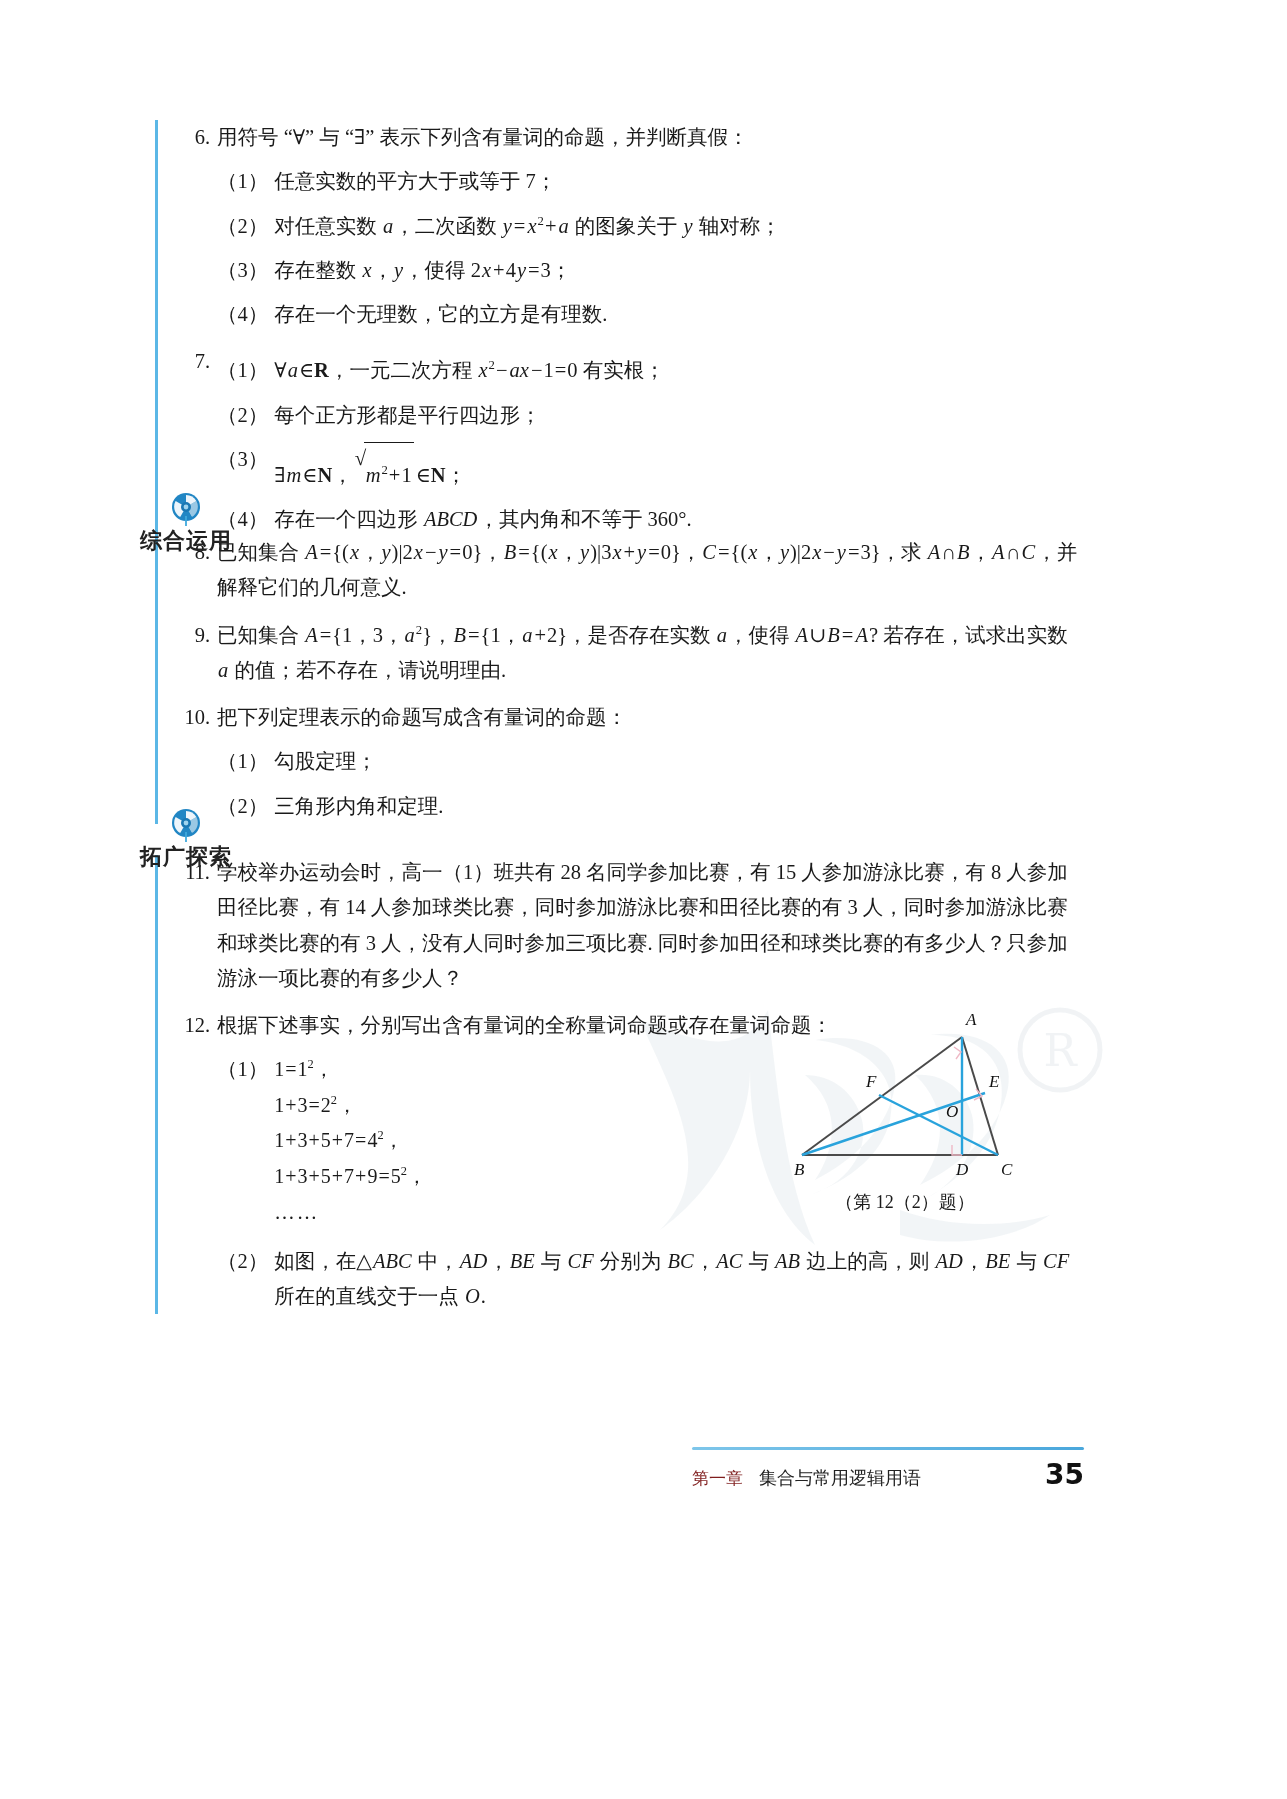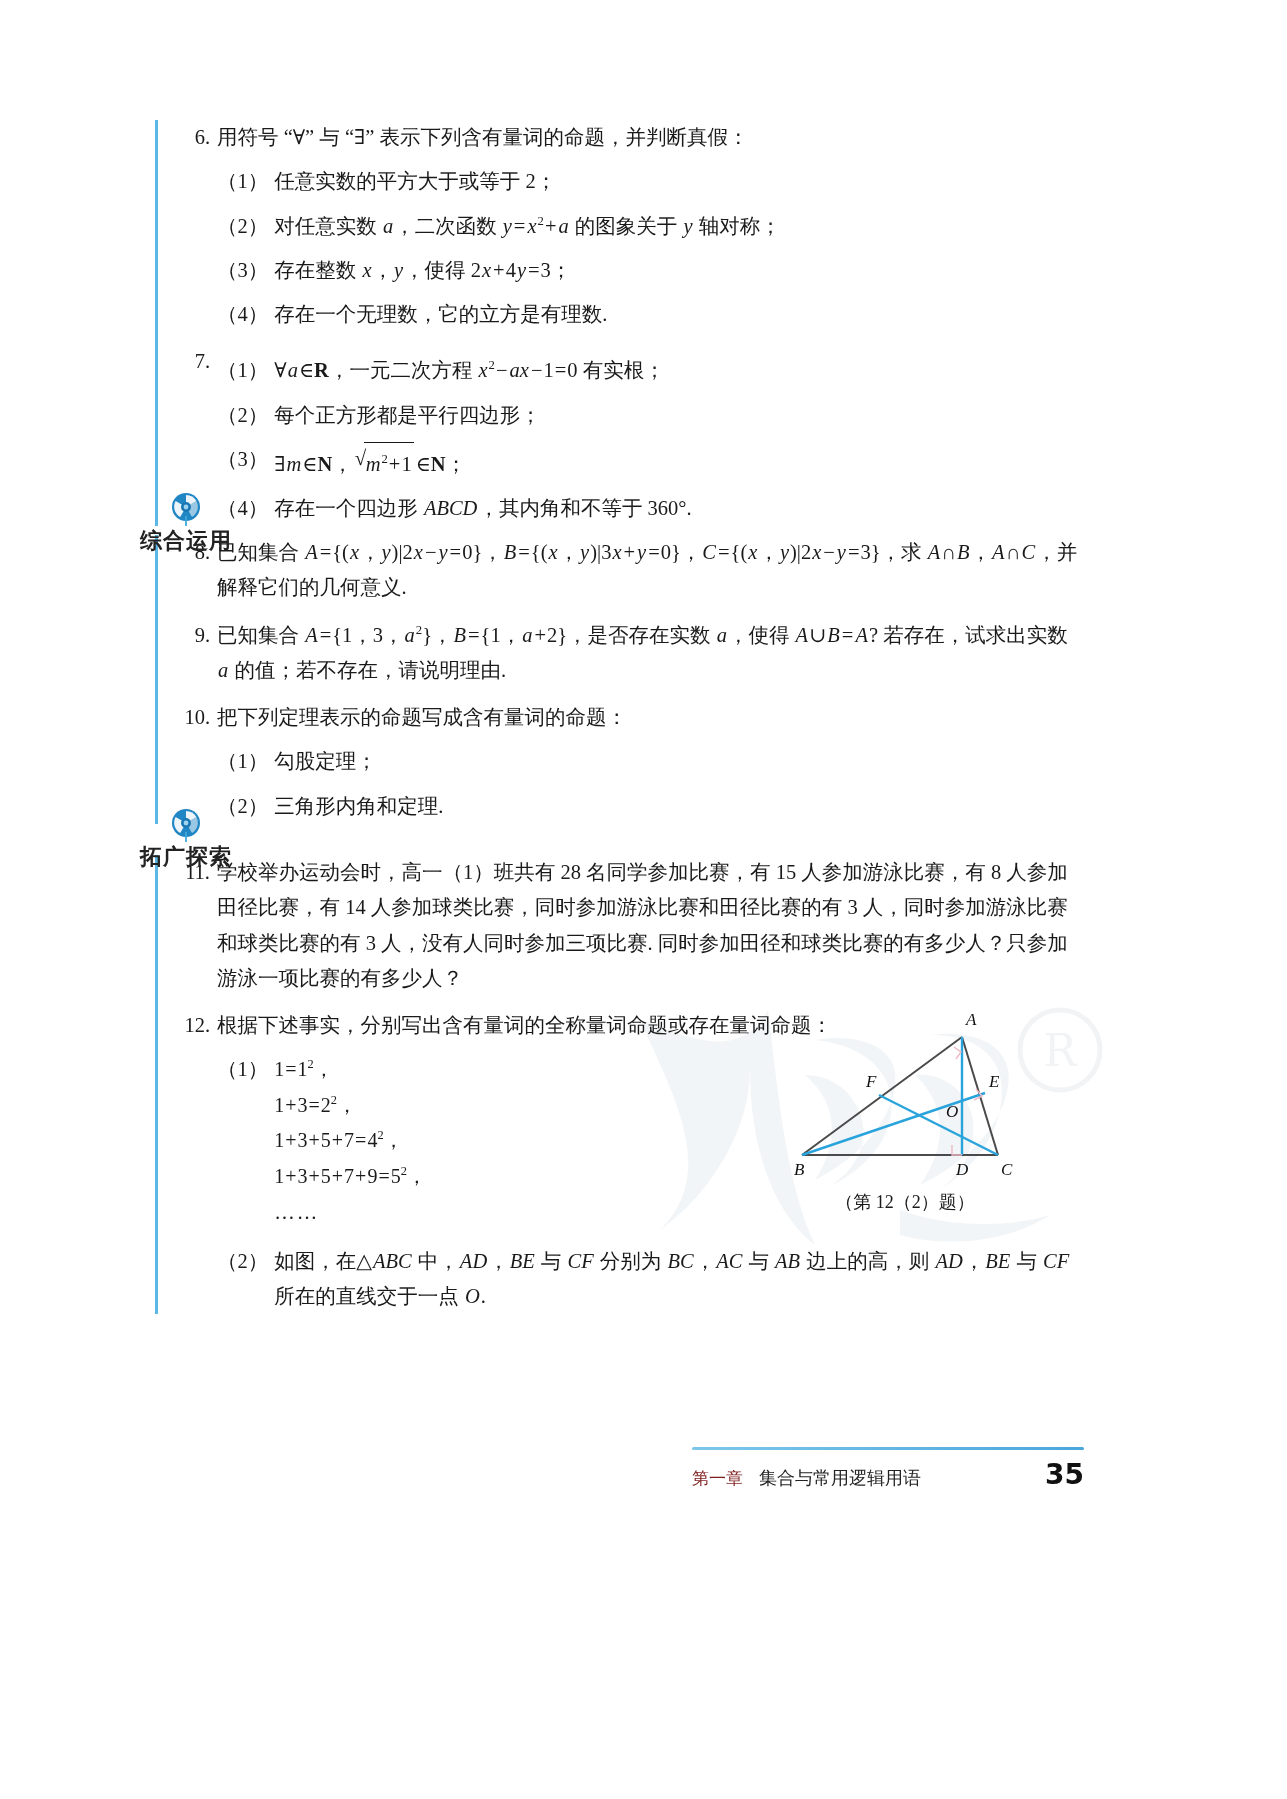--- a/index.html
+++ b/index.html
@@ -83,21 +83,21 @@
   
   .mi{font-family:"Liberation Serif","DejaVu Serif",serif;font-style:italic;padding:0 1px;}
   .mb{font-weight:700;font-style:normal;}
   .op{padding:0 1px;}
   sup{font-size:.62em;vertical-align:super;line-height:0;}
   .sqrt{display:inline-block;position:relative;padding-left:9px;margin:0 2px;}
   .sqrt::before{
     content:"√";
     position:absolute;left:0;top:-1px;font-size:1.02em;
   }
-  .sqrt .rad{border-top:1px solid #1a1a1a;padding:4px 2px 0 1px;display:inline-block;}
+  .sqrt .rad{border-top:1px solid #1a1a1a;padding:15px 2px 0 1px;display:inline-block;}
 
   
   .eqline{font-size:20px;line-height:1.78;}
   .dots{letter-spacing:2px;font-size:20.5px;}
 
   
   .figure{
     position:absolute;
     left:780px;top:995px;
     width:250px;height:230px;
@@ -154,21 +154,21 @@
 
   <div class="block b1">
 
     <div class="item">
       <div class="num">6.</div>
       <div class="body">
         <div>用符号 “∀” 与 “∃” 表示下列含有量词的命题，并判断真假：</div>
 
         <div class="sub">
           <span class="tag">（1）</span>
-          <span class="txt">任意实数的平方大于或等于 2；</span>
+          <span class="txt">任意实数的平方大于或等于 7；</span>
         </div>
 
         <div class="sub">
           <span class="tag">（2）</span>
           <span class="txt">对任意实数 <span class="mi">a</span>，二次函数 <span class="mi">y</span><span class="op">=</span><span class="mi">x</span><sup>2</sup><span class="op">+</span><span class="mi">a</span> 的图象关于 <span class="mi">y</span> 轴对称；</span>
         </div>
 
         <div class="sub">
           <span class="tag">（3）</span>
           <span class="txt">存在整数 <span class="mi">x</span>，<span class="mi">y</span>，使得 2<span class="mi">x</span><span class="op">+</span>4<span class="mi">y</span><span class="op">=</span>3；</span>

